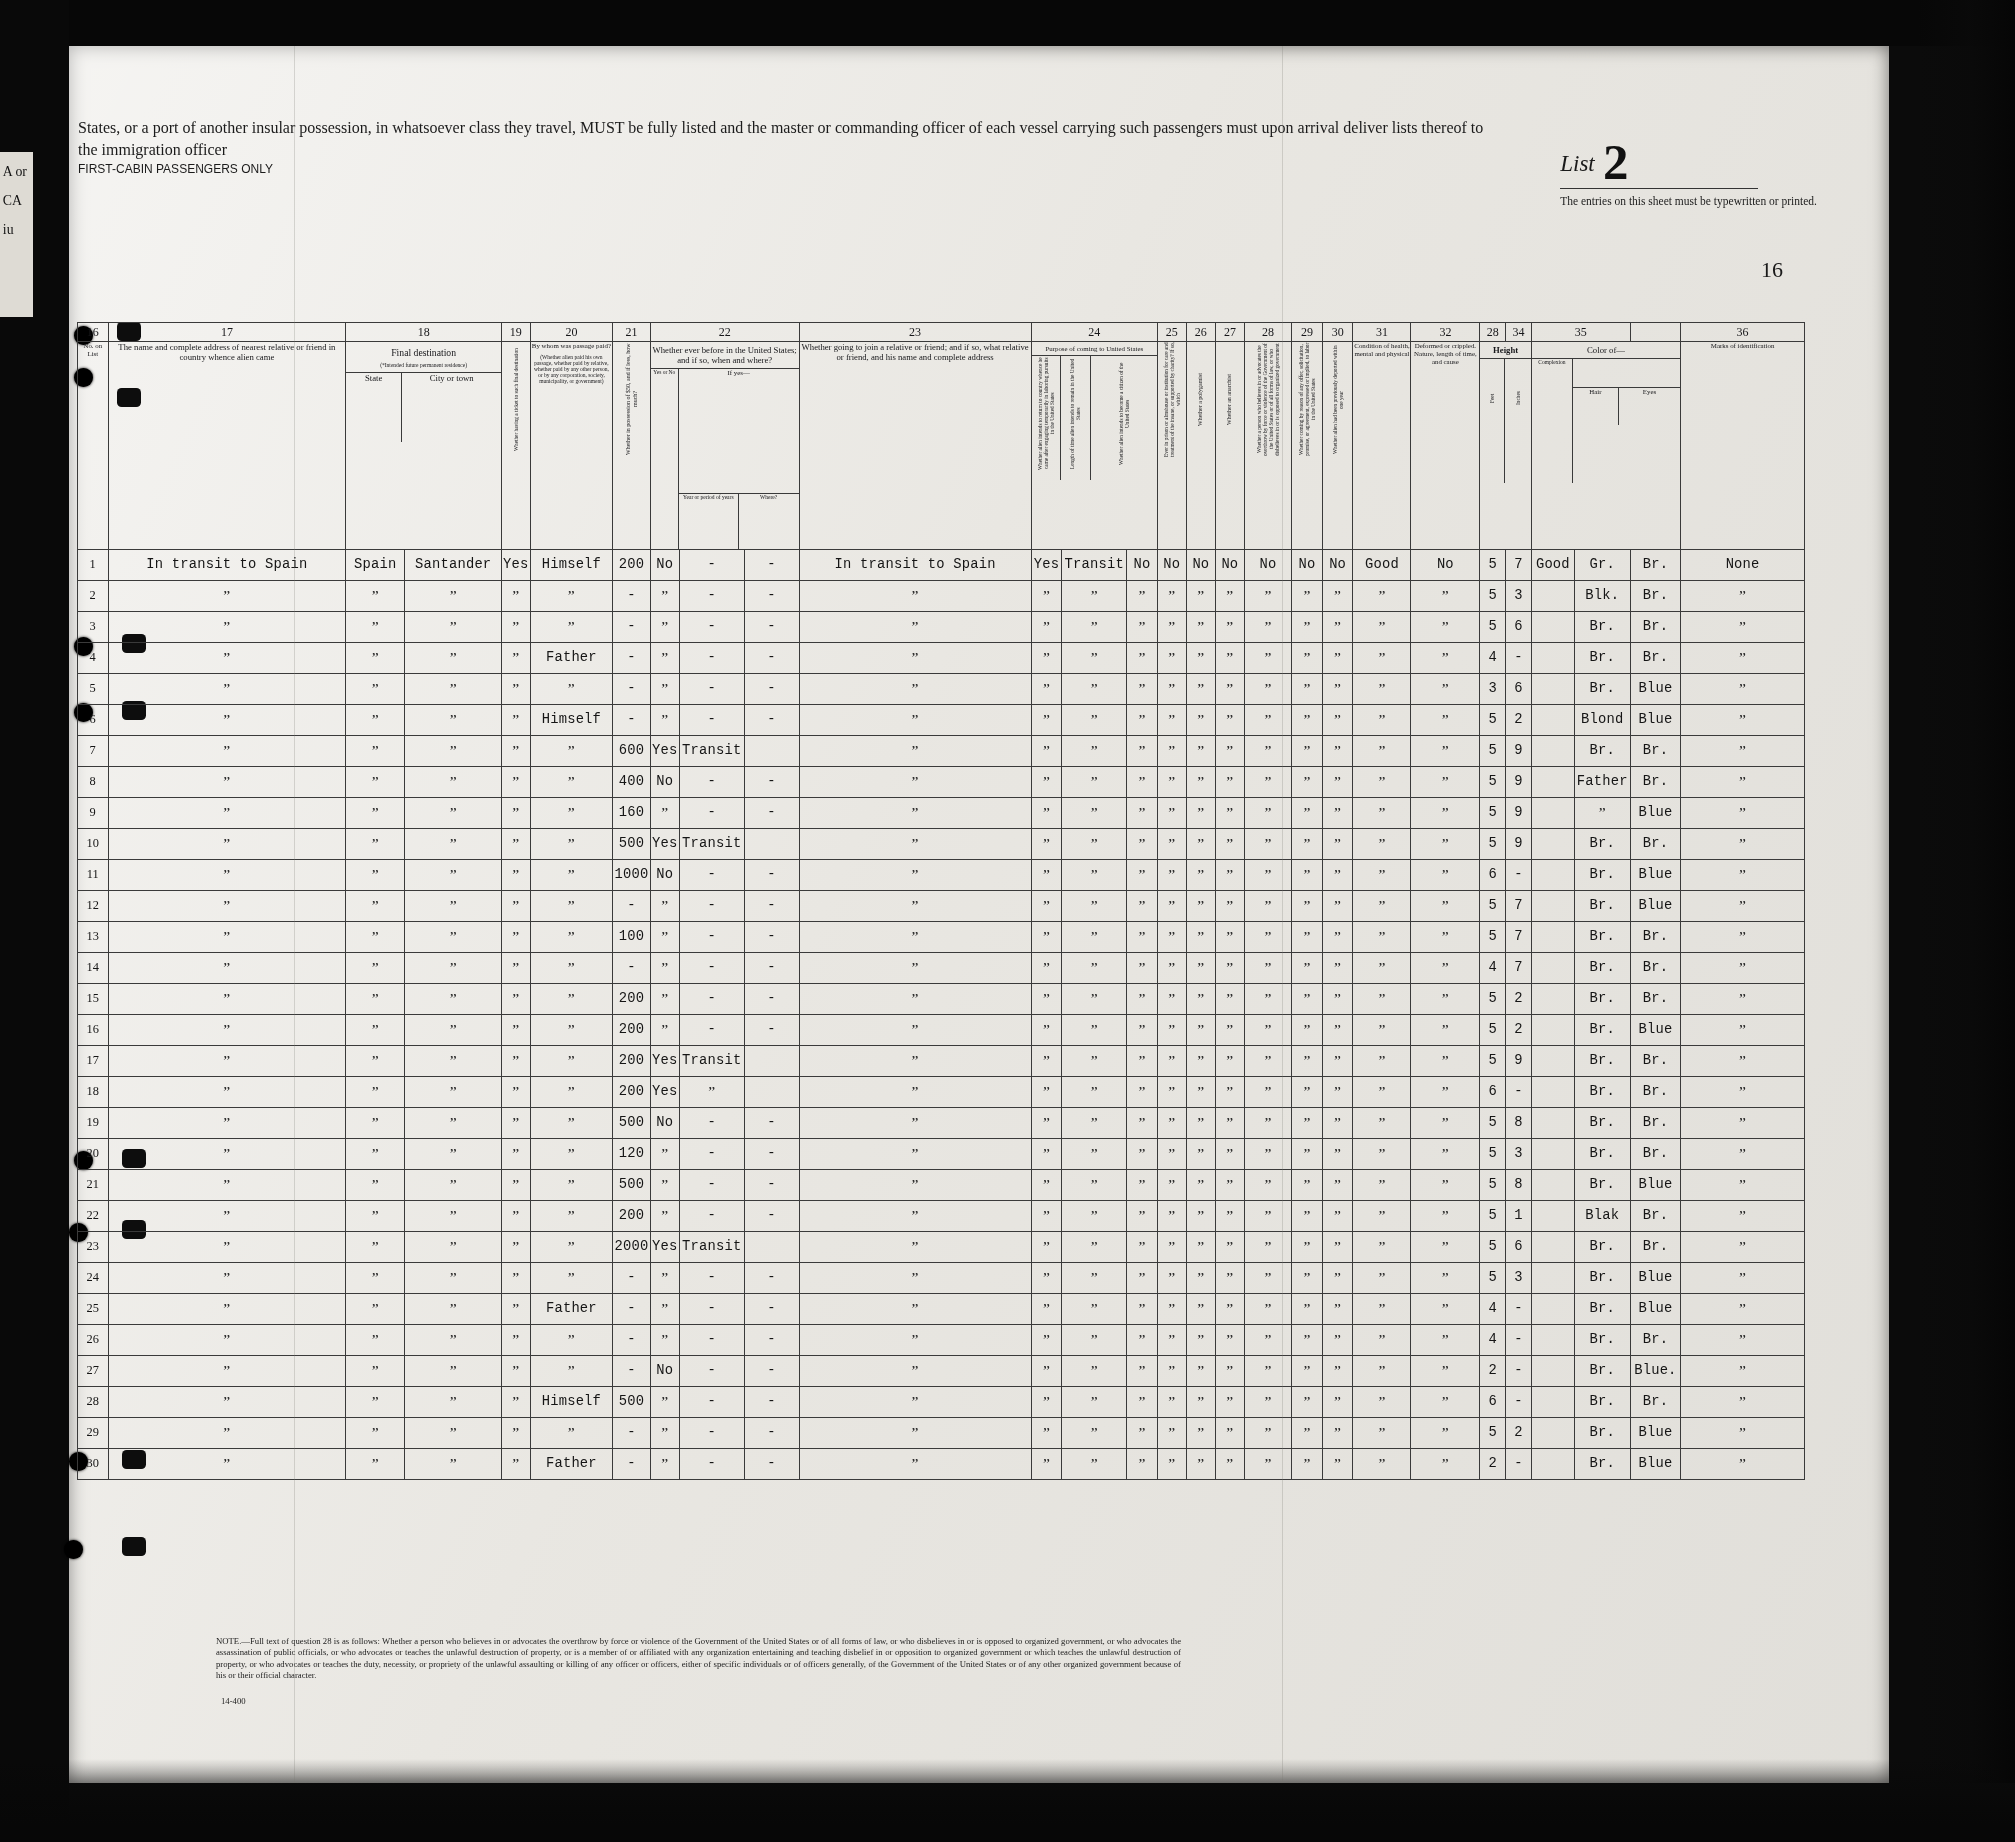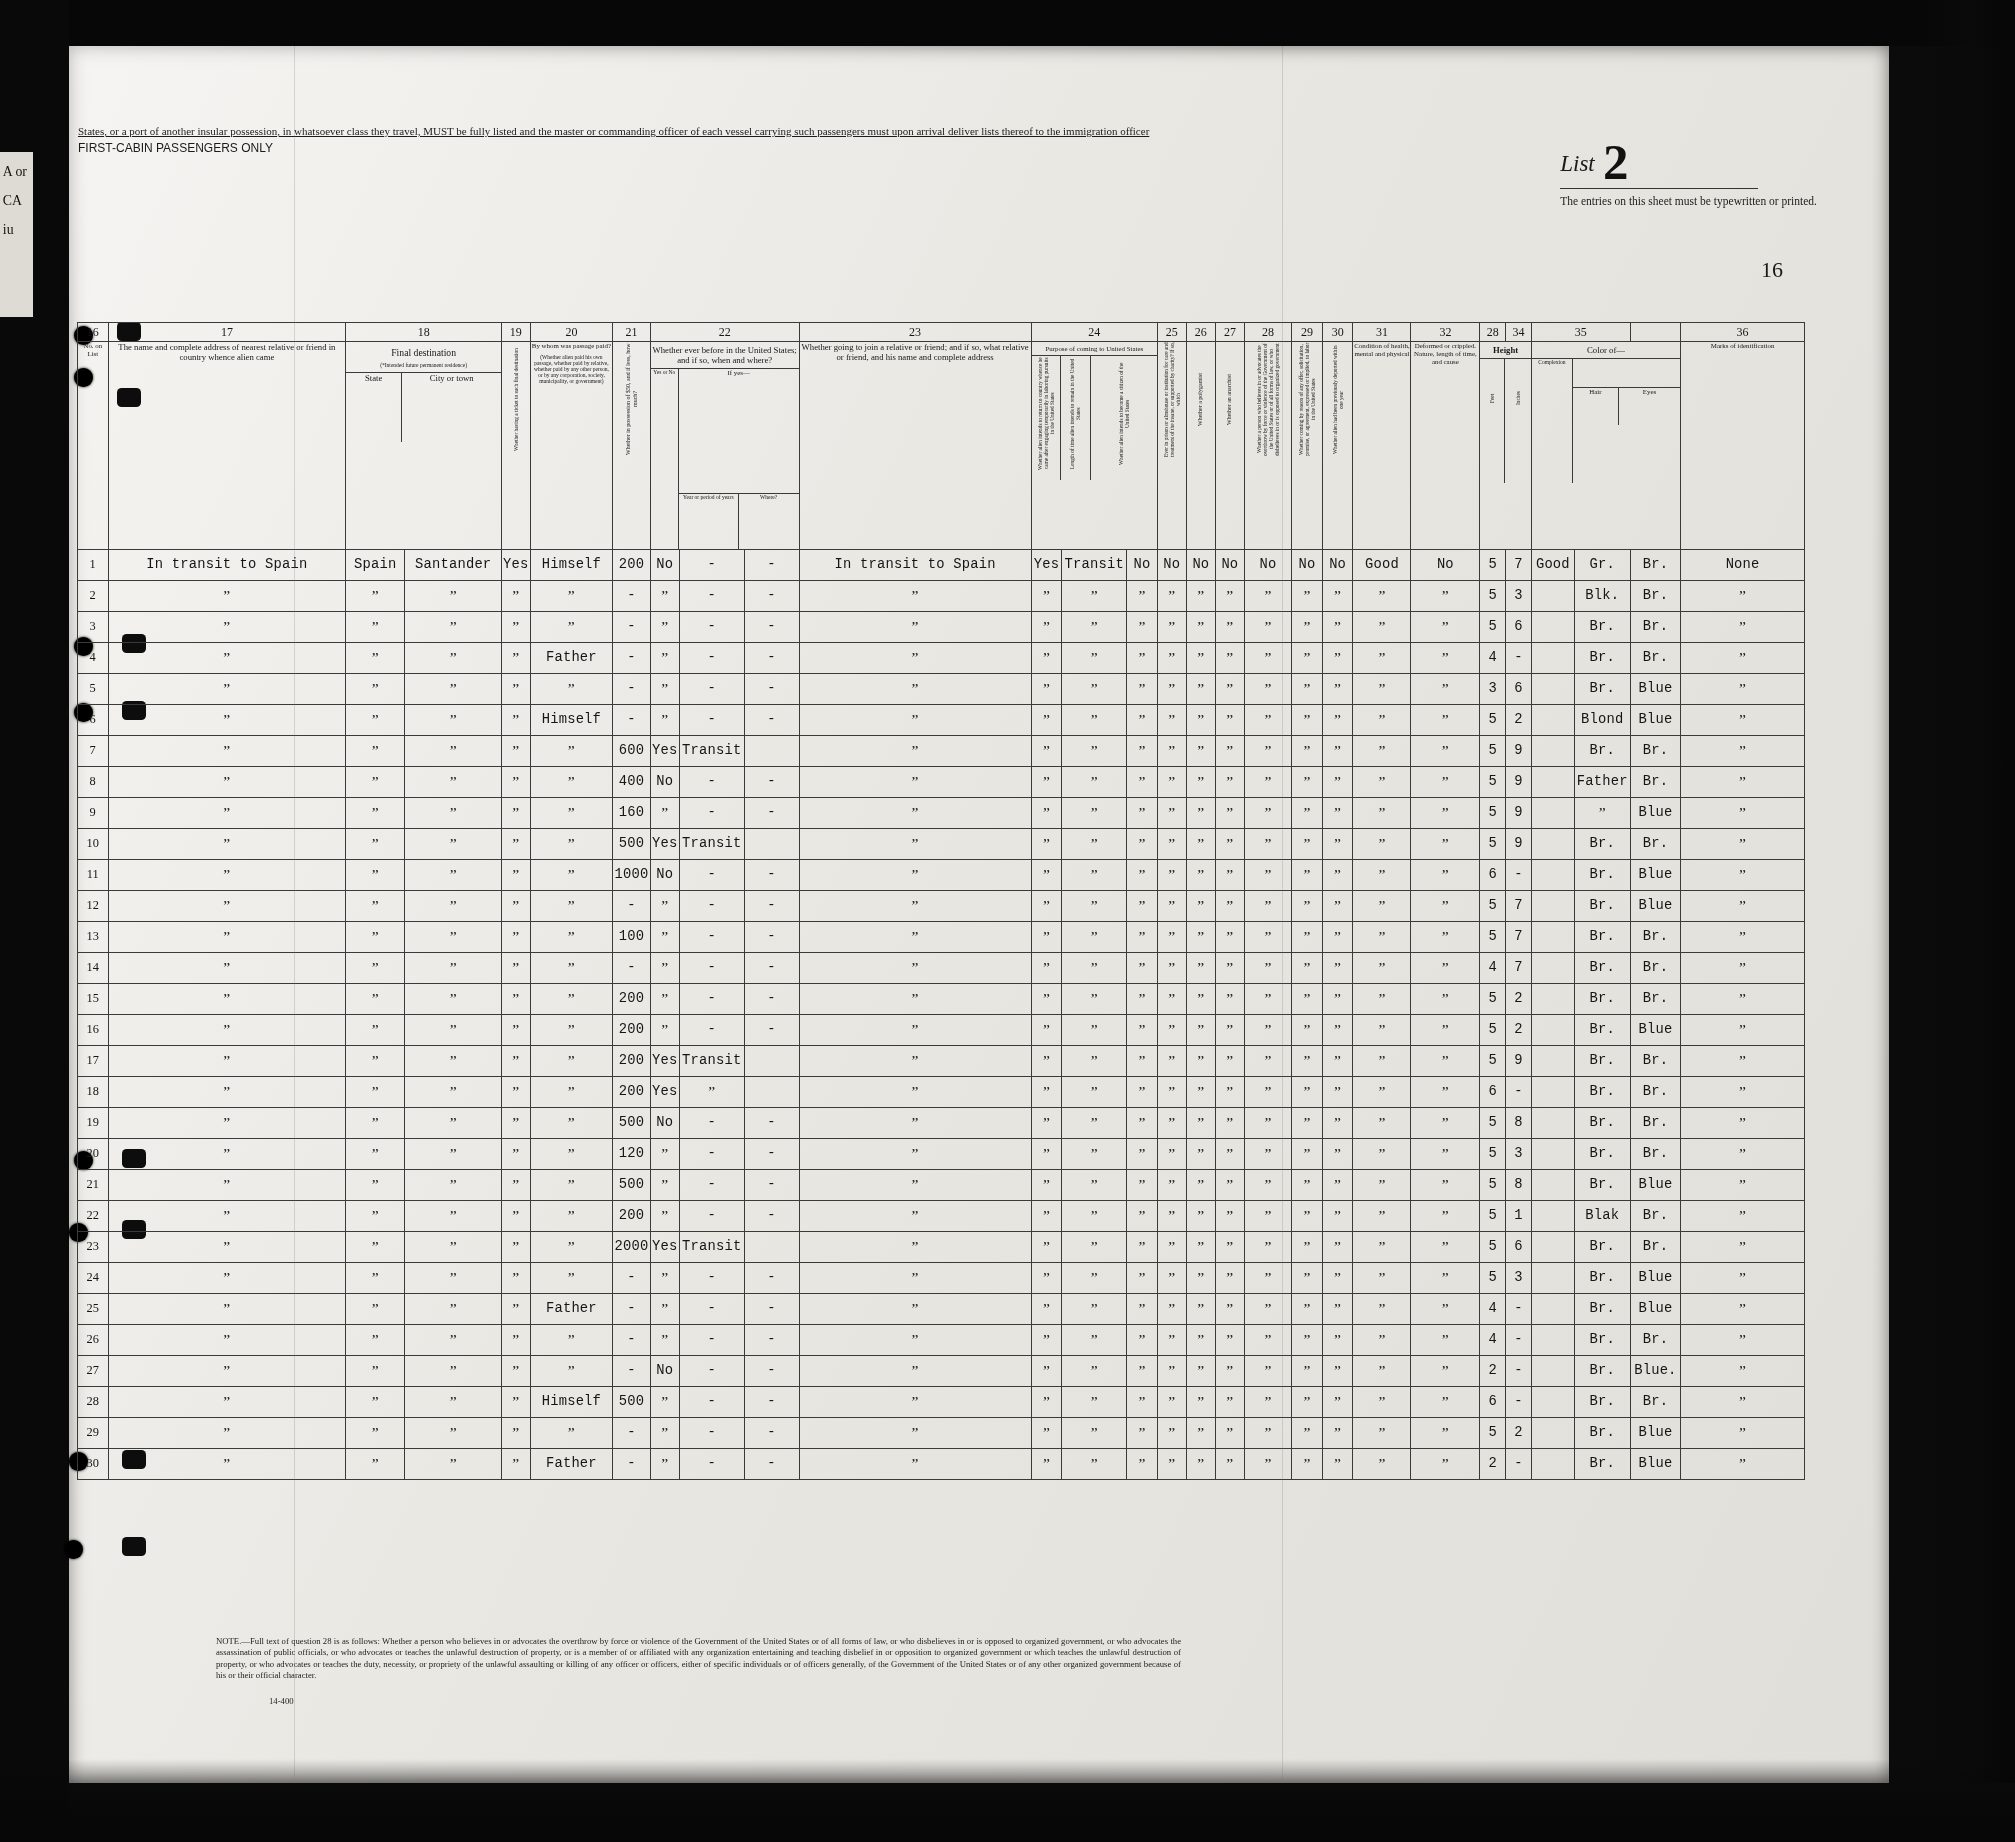--- a/index.html
+++ b/index.html
@@ -27,21 +27,21 @@
   .left-slip{position:absolute;left:0;top:152px;width:27.6px;height:156px;background:#dedbd4;color:#111;
     font-size:13.8px;line-height:29px;padding:4.6px 2.8px;font-family:"Liberation Serif",serif;}
 
   
   .hole{position:absolute;width:19.3px;height:19.3px;border-radius:50%;background:#000;box-shadow:0 0 2.8px #000;}
   .clip{position:absolute;width:24px;height:19.3px;border-radius:4.6px;background:#0d0d0d;}
 
   
   .hdr{position:absolute;left:78px;top:106px;width:1609px;}
   .title{font-size:30px;letter-spacing:0.2px;color:#17171a;font-family:"Liberation Serif",serif;}
-  .sub1{font-size:11px;color:#1b1b1b;margin-top:18px;line-height:1.35;max-width:1406px;text-decoration:underline;}
+  .sub1{font-size:16px;color:#1b1b1b;margin-top:11px;line-height:1.35;max-width:1406px;}
   .sub2{font-size:12px;color:#1b1b1b;font-family:"Liberation Sans",sans-serif;margin-top:1.8px;}
   .arrive{position:absolute;left:83px;top:193px;font-size:20px;font-style:italic;color:#17171a;}
   .arrive .line{display:inline-block;border-bottom:0.9px solid #2a2a2a;height:21px;}
   .tw{font-family:"Liberation Mono",monospace;font-style:normal;font-size:15.6px;letter-spacing:0.5px;color:#141414;}
 
   .listbox{position:absolute;right:198px;top:133px;text-align:left;}
   .listlabel{font-size:23px;font-style:italic;color:#1a1a1a;}
   .listnum{font-size:51px;font-weight:bold;color:#111;display:inline-block;vertical-align:-8.3px;margin-left:6.4px;font-family:"Liberation Serif",serif;}
   .listunder{width:198px;border-bottom:0.9px solid #333;margin-top:-2.8px;}
   .listnote{font-size:11.5px;color:#1c1c1c;margin-top:4.6px;line-height:1.3;}
@@ -62,21 +62,21 @@
   
   .rw td{height:30px;font-family:"Liberation Mono",monospace;font-size:13.8px;letter-spacing:0.2px;
         color:#151515;white-space:nowrap;}
   .rw td.n{font-family:"Liberation Serif",serif;font-size:12.4px;}
   .ditto{font-family:"Liberation Serif",serif;font-size:15.6px;color:#202020;}
   .lft{text-align:left;padding-left:6.4px;}
   .rgt{text-align:right;padding-right:4.6px;}
 
   
   .note{position:absolute;left:216px;top:1636px;width:965px;font-size:8.7px;line-height:1.3;color:#1c1c1c;text-align:justify;}
-  .formno{position:absolute;left:221px;top:1696px;font-size:8.7px;color:#222;margin-left:48px;}
+  .formno{position:absolute;left:221px;top:1696px;font-size:8.7px;color:#222;}
 
   
   .streak{position:absolute;top:46px;height:1737px;width:0.9px;background:rgba(120,118,112,.25);}
 </style>
 </head>
 <body>
 
 <div id="page">
   <div class="paper"></div>
   <div class="edge-top"></div>

